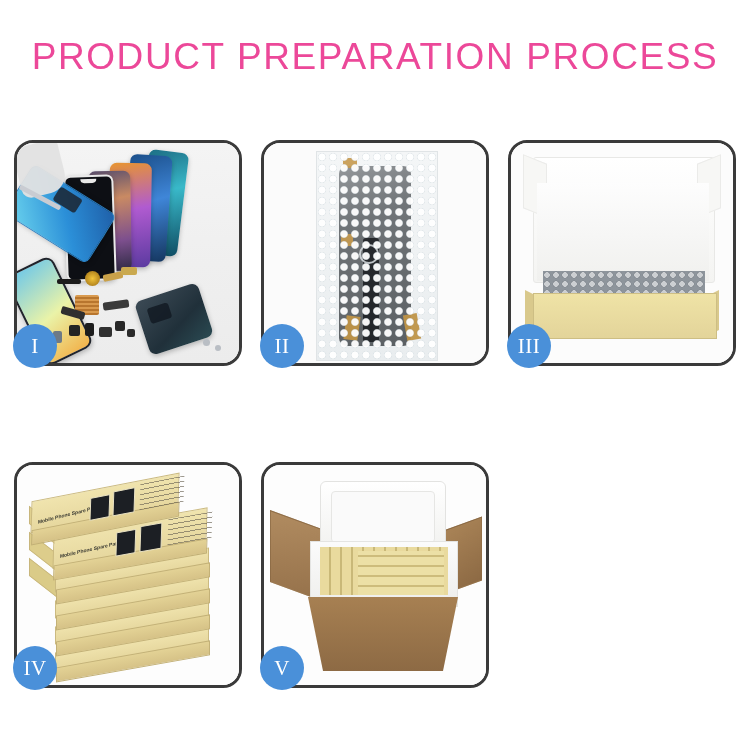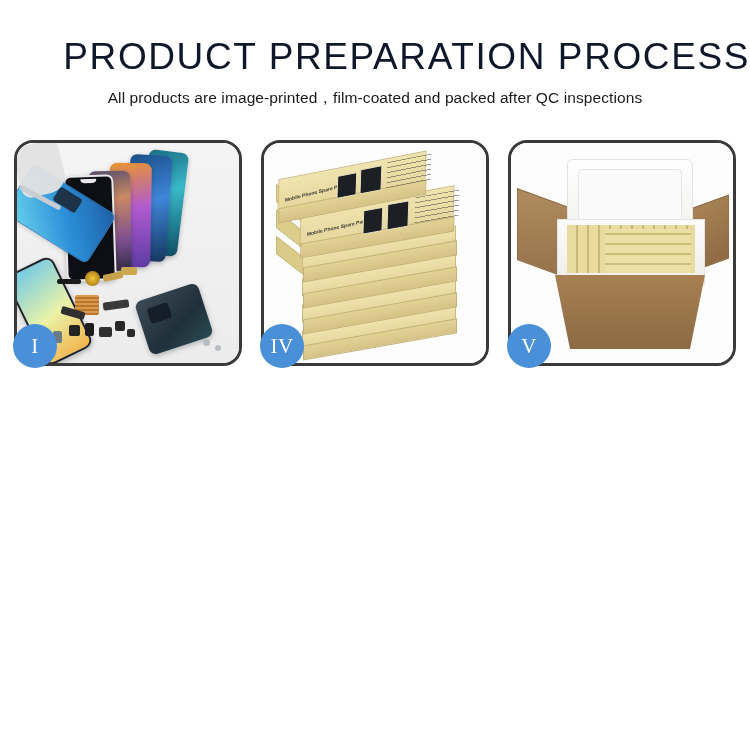--- a/index.html
+++ b/index.html
@@ -3,22 +3,22 @@
 <meta charset="utf-8">
 <style>
   html,body{margin:0;padding:0;background:#ffffff;}
   body{width:750px;height:750px;overflow:hidden;
        font-family:"Liberation Sans","DejaVu Sans",sans-serif;color:#111;}
 
   .page{position:relative;width:750px;height:750px;background:#fff;}
 
   
   .header{padding-top:38px;text-align:center;}
-  .title{font-size:37px;font-weight:400;letter-spacing:1.6px;color:#0f172a;
-         line-height:1.05;white-space:nowrap;text-align:right;}
+  .title{font-size:37px;font-weight:400;letter-spacing:1.6px;color:#ec4899;
+         line-height:1.05;white-space:nowrap;}
   .subtitle{margin-top:11px;font-size:15.5px;font-weight:400;color:#1a1a1a;
             letter-spacing:.1px;white-space:nowrap;}
 
   
   .grid{position:absolute;left:14px;top:140px;width:722px;
         display:grid;grid-template-columns:repeat(3,228px);
         grid-template-rows:226px 226px;column-gap:19px;row-gap:96px;}
 
   .panel{position:relative;border:3px solid #3a3a3a;border-radius:19px;
          background:#fdfdfd;box-sizing:border-box;overflow:visible;}
@@ -200,21 +200,20 @@
   .c6-tapeB{position:absolute;left:46px;top:160px;width:16px;height:18px;
        background:#a98257;opacity:.9;transform:skewY(9deg);}
 </style>
 </head>
 <body>
 
 <div class="page">
 
   <div class="header">
     <div class="title">PRODUCT PREPARATION PROCESS</div>
-    <div class="subtitle">All products are image-printed，film-coated and packed after QC inspections</div>
   </div>
 
   <div class="grid">
 
     <div class="panel">
       <div class="photo p1">
         <div class="scr s-e"></div>
         <div class="scr s-d"></div>
         <div class="scr s-c"></div>
         <div class="scr s-b"></div>
@@ -236,21 +235,49 @@
         <div class="part pt-c5"></div>
         <div class="part pt-c6"></div>
         <div class="pt-hand"></div>
         <div class="pt-tw"></div>
         <div class="part pt-sc1"></div>
         <div class="part pt-sc2"></div>
       </div>
       <div class="badge">I</div>
     </div>
 
-
+    <div class="panel">
+      <div class="photo p2">
+        <div class="bw-bag">
+          <div class="bw-screen"></div>
+          <div class="bw-flex"></div>
+          <div class="bw-home"></div>
+          <div class="bw-t1"></div>
+          <div class="bw-t2"></div>
+          <div class="bw-t3"></div>
+          <div class="bw-t4"></div>
+          <div class="bw-bubbles"></div>
+        </div>
+      </div>
+      <div class="badge">II</div>
+    </div>
+
+    <div class="panel">
+      <div class="photo p3">
+        <div class="b3-lid"></div>
+        <div class="b3-lidL"></div>
+        <div class="b3-lidR"></div>
+        <div class="b3-foam"></div>
+        <div class="b3-bub"></div>
+        <div class="b3-baseL"></div>
+        <div class="b3-baseR"></div>
+        <div class="b3-base"></div>
+      </div>
+      <div class="badge">III</div>
+    </div>
 
     <div class="panel">
       <div class="photo p4">
         <div class="stack">
           <div class="sbox bxL1"></div>
           <div class="sbox bxL2"></div>
           <div class="sbox bxL3"></div>
           <div class="sbox bxF">
               <div class="side"></div>
             </div>

